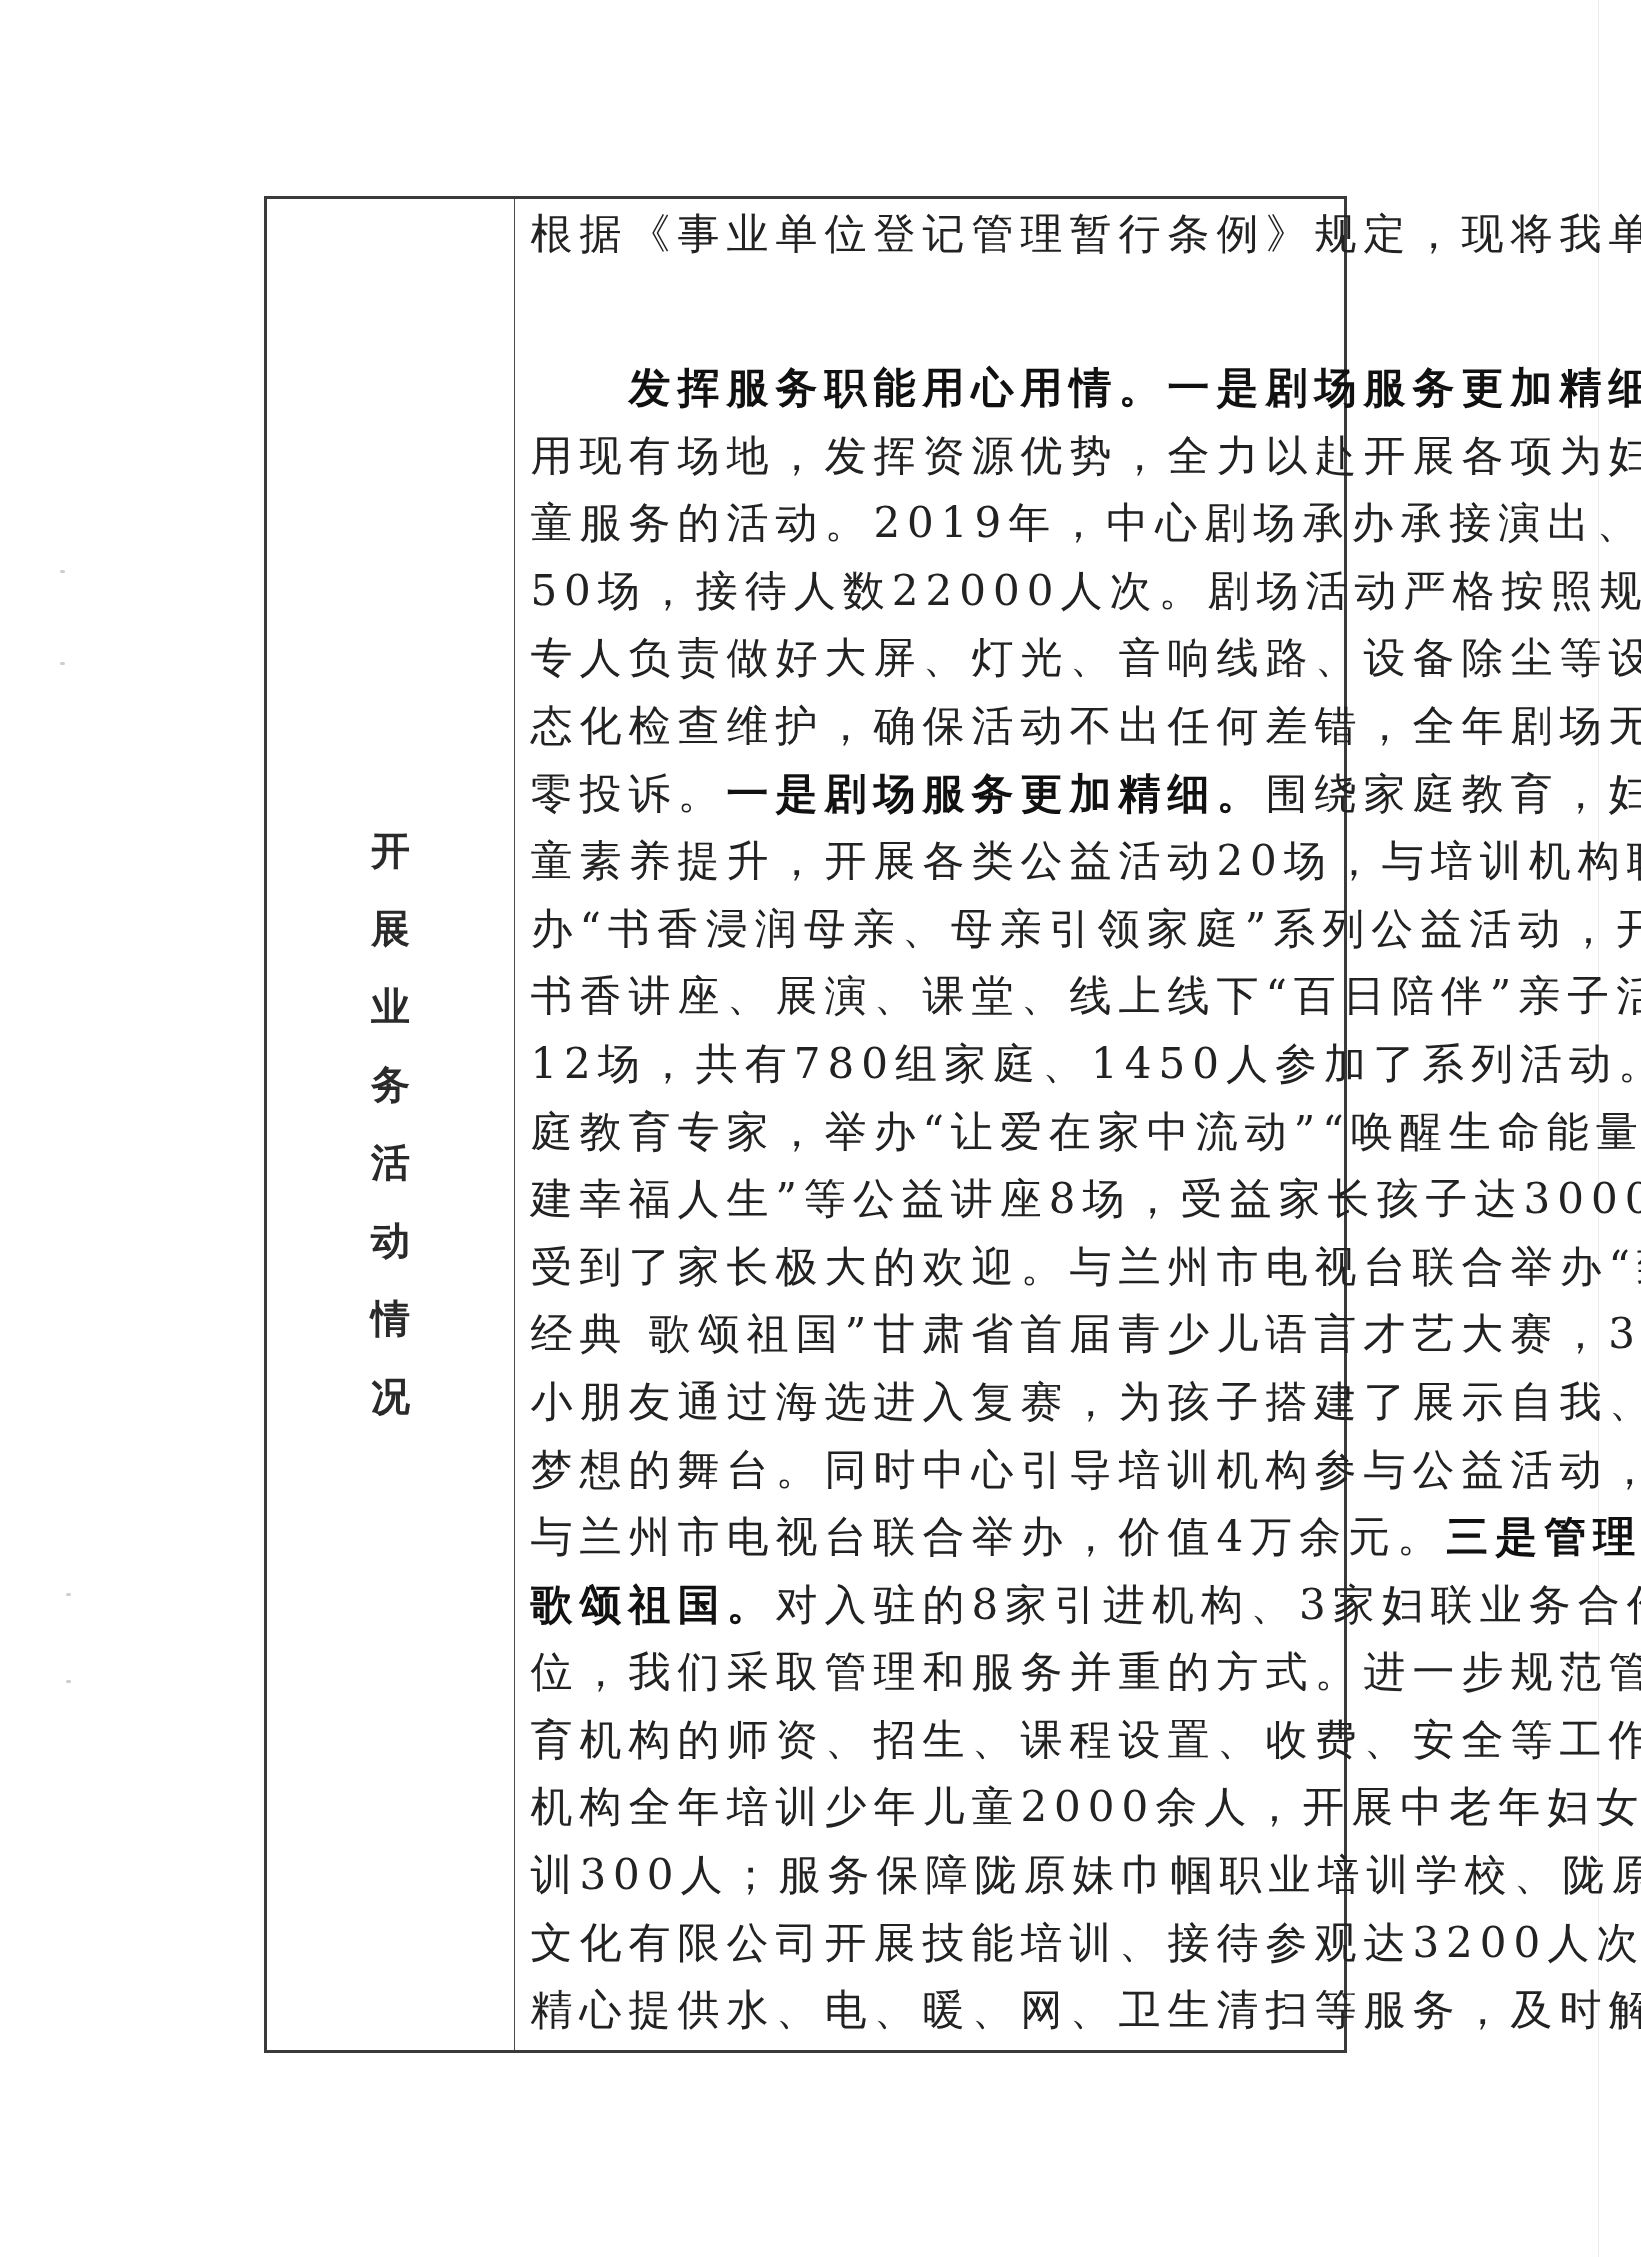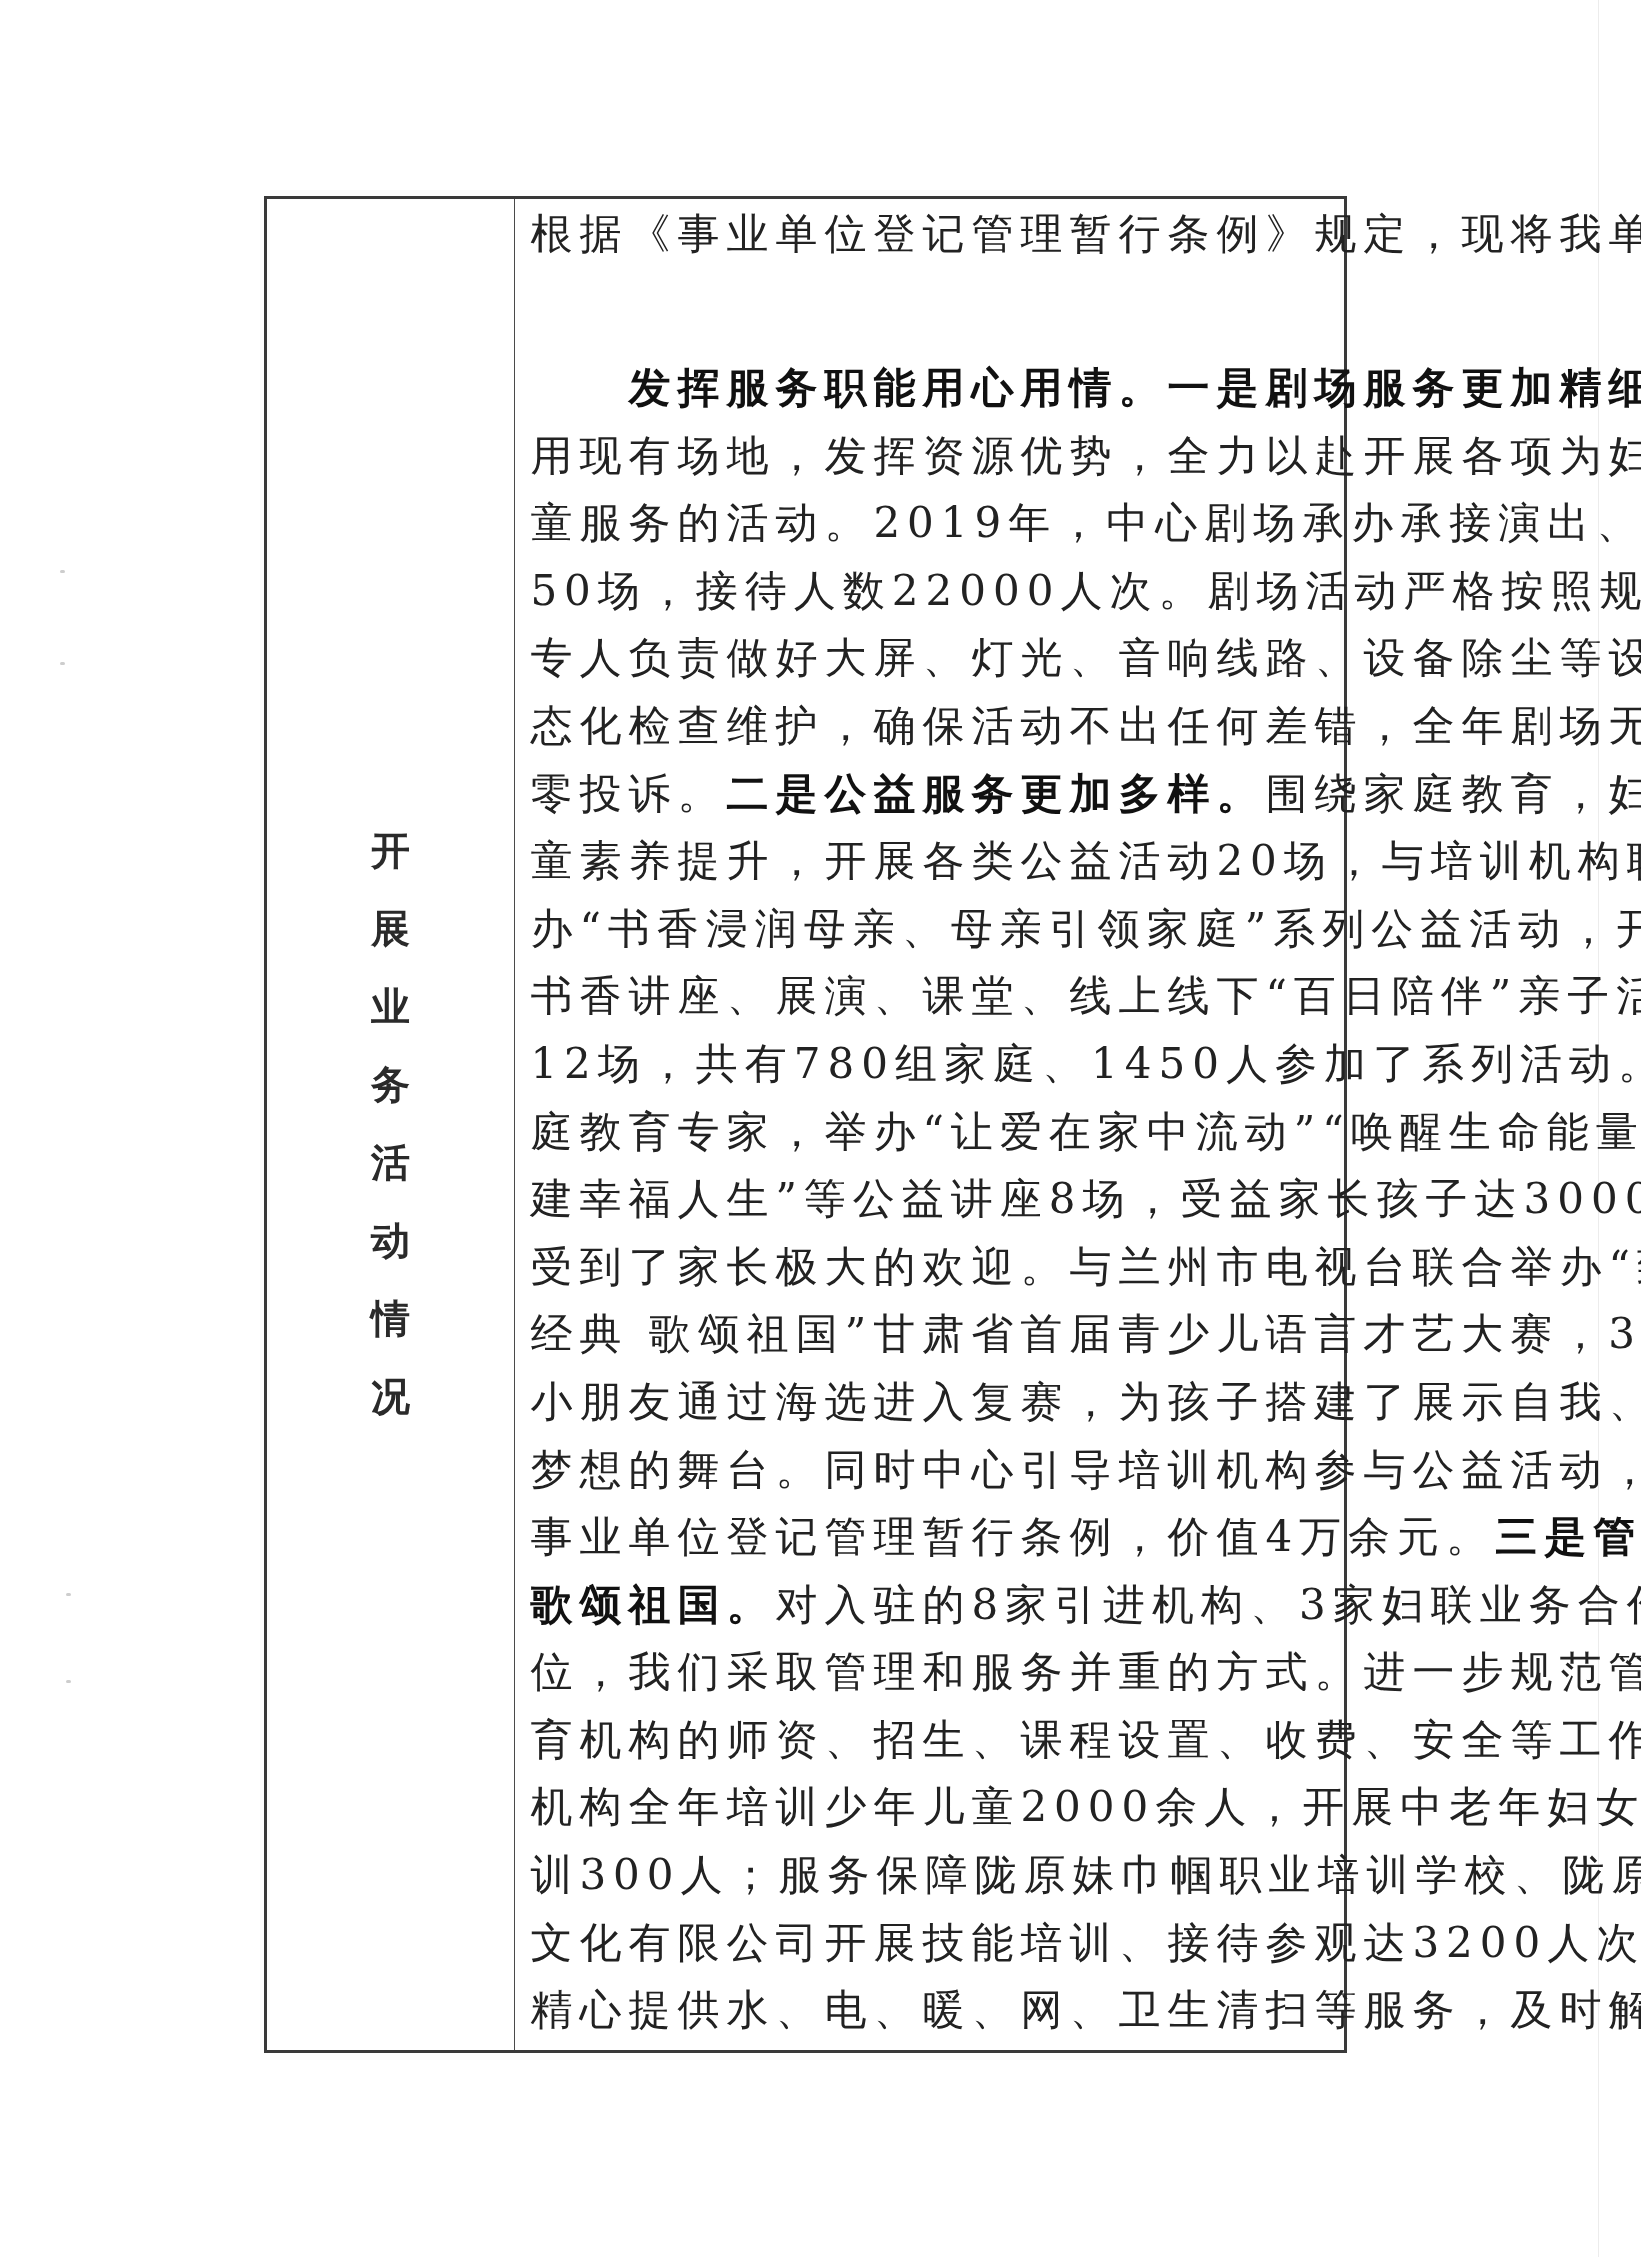--- a/index.html
+++ b/index.html
@@ -109,32 +109,32 @@
       </div>
   </div>
   <div class="content-cell" id="content-cell">
       <div class="line" style="top: 9.7px;"><span>根据《事业单位登记管理暂行条例》规定，现将我单位开</span></div>
       <div class="line" style="top: 164px;"><span class="b">　　发挥服务职能用心用情。一是剧场服务更加精细。</span></div>
       <div class="line" style="top: 232px;"><span>用现有场地，发挥资源优势，全力以赴开展各项为妇女儿</span></div>
       <div class="line" style="top: 299px;"><span>童服务的活动。2019年，中心剧场承办承接演出、讲座共</span></div>
       <div class="line" style="top: 367px;"><span>50场，接待人数22000人次。剧场活动严格按照规范，由</span></div>
       <div class="line" style="top: 434px;"><span>专人负责做好大屏、灯光、音响线路、设备除尘等设施常</span></div>
       <div class="line" style="top: 502px;"><span>态化检查维护，确保活动不出任何差错，全年剧场无事故、</span></div>
-      <div class="line" style="top: 570px;"><span>零投诉。</span><span class="b">二是公益服务更加多样。</span><span>围绕家庭教育，妇女儿</span></div>
+      <div class="line" style="top: 570px;"><span>零投诉。</span><span class="b">一是剧场服务更加精细。</span><span>围绕家庭教育，妇女儿</span></div>
       <div class="line" style="top: 637px;"><span>童素养提升，开展各类公益活动20场，与培训机构联合举</span></div>
       <div class="line" style="top: 705px;"><span>办“书香浸润母亲、母亲引领家庭”系列公益活动，开展</span></div>
       <div class="line" style="top: 772px;"><span>书香讲座、展演、课堂、线上线下“百日陪伴”亲子活动</span></div>
       <div class="line" style="top: 840px;"><span>12场，共有780组家庭、1450人参加了系列活动。邀请家</span></div>
       <div class="line" style="top: 908px;"><span>庭教育专家，举办“让爱在家中流动”“唤醒生命能量，构</span></div>
       <div class="line" style="top: 975px;"><span>建幸福人生”等公益讲座8场，受益家长孩子达3000人，</span></div>
       <div class="line" style="top: 1043px;"><span>受到了家长极大的欢迎。与兰州市电视台联合举办“致敬</span></div>
       <div class="line" style="top: 1110px;"><span>经典 歌颂祖国”甘肃省首届青少儿语言才艺大赛，360名</span></div>
       <div class="line" style="top: 1178px;"><span>小朋友通过海选进入复赛，为孩子搭建了展示自我、实现</span></div>
       <div class="line" style="top: 1246px;"><span>梦想的舞台。同时中心引导培训机构参与公益活动，向临</span></div>
-      <div class="line" style="top: 1313px;"><span>事业单位登记管理暂行条例，价值4万余元。</span><span class="b">三是管理服务</span></div>
+      <div class="line" style="top: 1313px;"><span>与兰州市电视台联合举办，价值4万余元。</span><span class="b">三是管理服务</span></div>
       <div class="line" style="top: 1381px;"><span class="b">歌颂祖国。</span><span>对入驻的8家引进机构、3家妇联业务合作单</span></div>
       <div class="line" style="top: 1448px;"><span>位，我们采取管理和服务并重的方式。进一步规范管理教</span></div>
       <div class="line" style="top: 1516px;"><span>育机构的师资、招生、课程设置、收费、安全等工作，各</span></div>
       <div class="line" style="top: 1583px;"><span>机构全年培训少年儿童2000余人，开展中老年妇女舞蹈培</span></div>
       <div class="line" style="top: 1651px;"><span>训300人；服务保障陇原妹巾帼职业培训学校、陇原巧手</span></div>
       <div class="line" style="top: 1719px;"><span>文化有限公司开展技能培训、接待参观达3200人次，中心</span></div>
       <div class="line" style="top: 1786px;"><span>精心提供水、电、暖、网、卫生清扫等服务，及时解决反</span></div>
     </div>
 </div>
 

